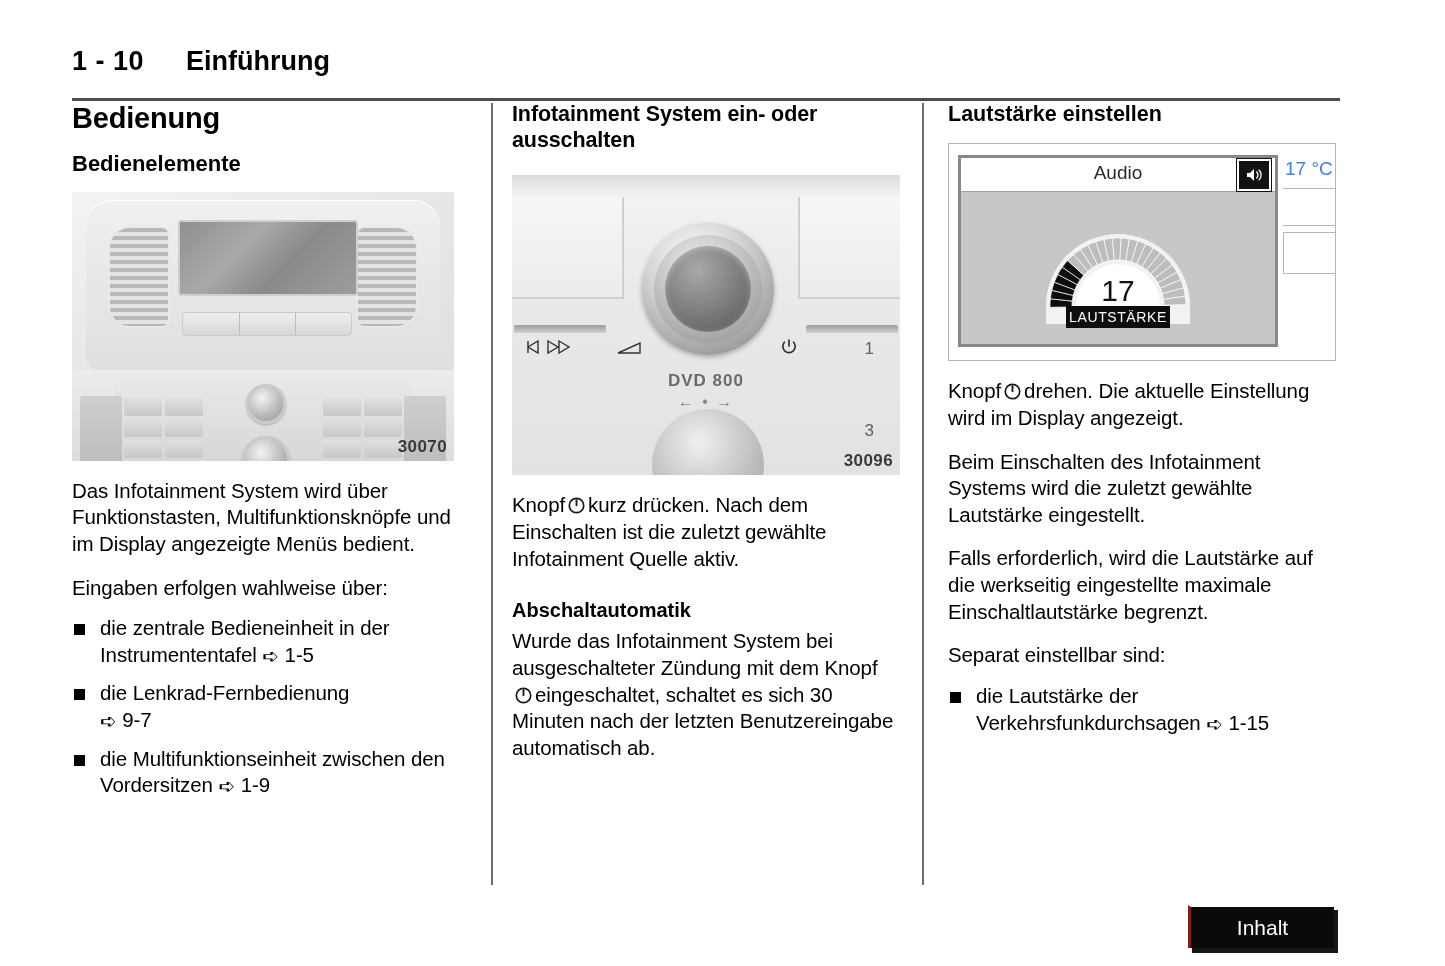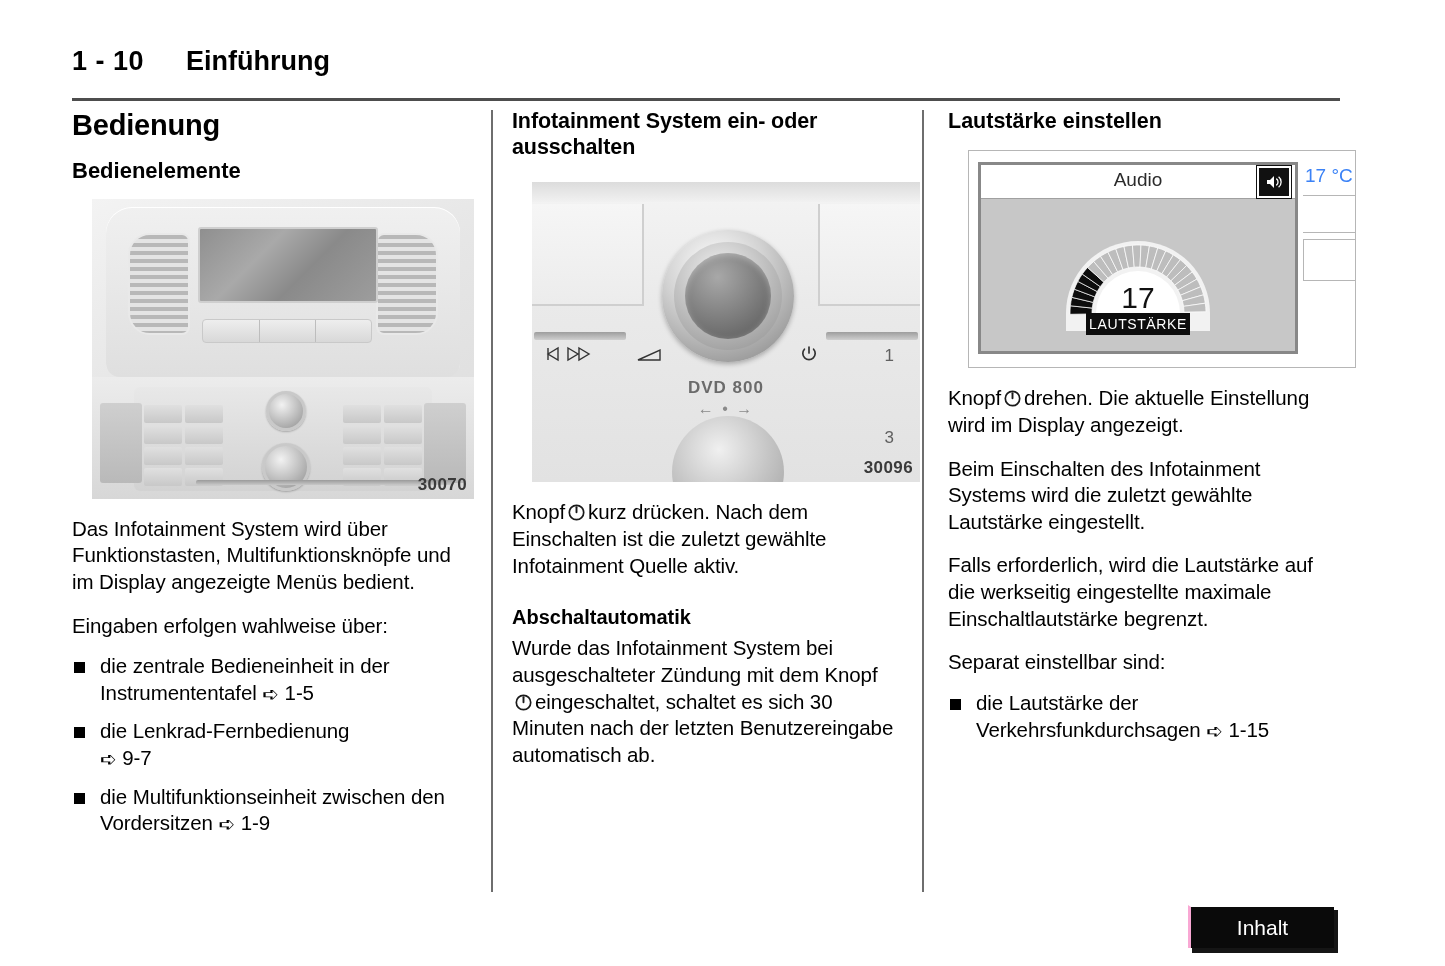--- a/index.html
+++ b/index.html
@@ -42,21 +42,21 @@
     top: 98px;
     width: 1268px;
     height: 3px;
     background: #4d4d4d;
   }
 
   
   .columns {
     position: absolute;
     left: 72px;
-    top: 108px;
+    top: 101px;
     width: 1280px;
     height: 790px;
   }
   .col {
     position: absolute;
     top: 0;
     width: 382px;
   }
   .col-1 { left: 0px; }
   .col-2 { left: 440px; }
@@ -150,36 +150,35 @@
     vertical-align: -2px;
     margin: 0 3px;
   }
   .pwr svg { display: block; }
 
   
   .figure {
     position: relative;
     margin-top: 14px;
     overflow: hidden;
-    margin-left: 20px;
   }
   .fig-num {
     position: absolute;
     right: 7px;
     bottom: 4px;
     font-size: 17px;
     font-weight: bold;
     color: #3a3a3a;
     letter-spacing: 0.4px;
   }
 
   
   .fig1 {
     width: 382px;
-    height: 300px;
+    height: 269px;
     background: linear-gradient(155deg,#f3f3f3 0%, #e6e6e6 45%, #dcdcdc 100%);
   }
   .f1-bezel {
     position: absolute;
     left: 14px; top: 8px;
     width: 354px; height: 170px;
     border-radius: 26px 26px 14px 14px;
     background: linear-gradient(180deg,#f0f0f0,#dfdfdf);
     box-shadow: inset 0 1px 0 #fff;
   }
@@ -462,21 +461,21 @@
   .inhalt-btn {
     position: absolute;
     left: 0; top: 0;
     width: 146px; height: 43px;
     background: #0a0a0a;
     color: #ffffff;
     font-size: 21px;
     display: flex;
     align-items: center;
     justify-content: center;
-    border-left: 3px solid #f9a8d4;
+    border-left: 3px solid #7f1d1d;
     border-top: 2px solid #ffffff;
     box-sizing: border-box;
   }
 </style>
 </head>
 <body>
 
 <div class="page-header">
   <span class="page-number">1 - 10</span>
   <span class="chapter-title">Einführung</span>

